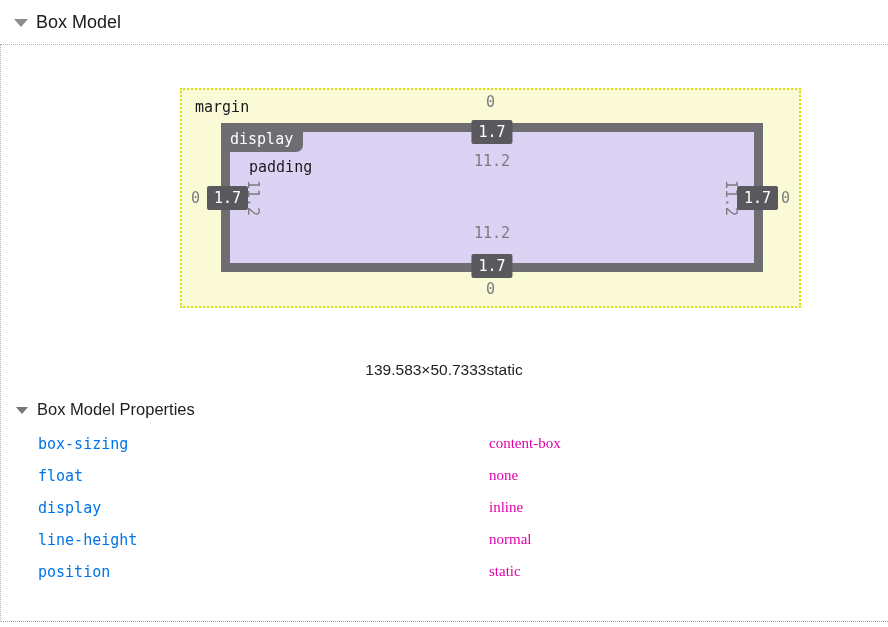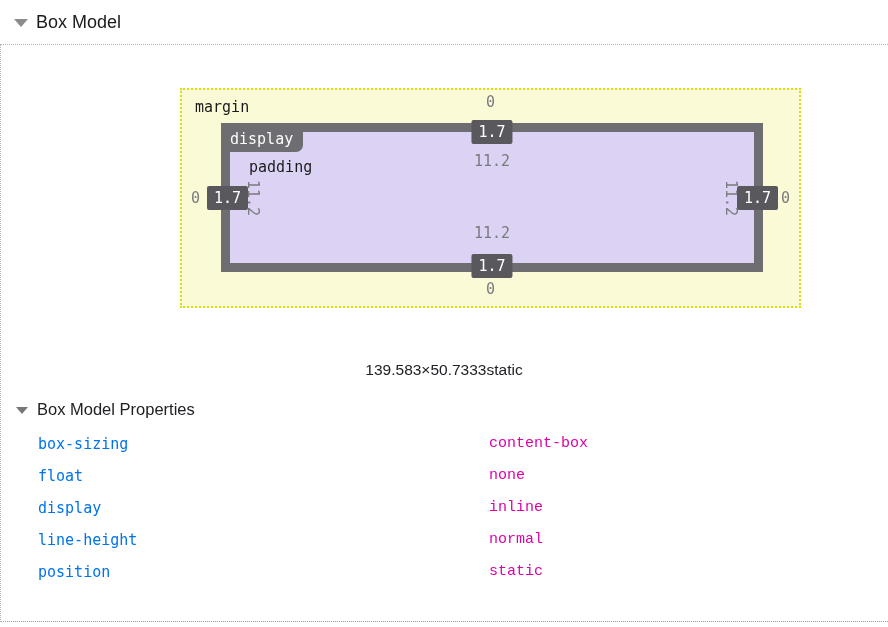--- a/index.html
+++ b/index.html
@@ -76,21 +76,21 @@
   .tri-sm{margin:3px 9px 0 15px;border-left:6px solid transparent;border-right:6px solid transparent;border-top:7px solid #77777a;}
   .props-title{font-size:16.5px;color:#202124;}
   .props-list{position:absolute;left:0;top:385px;right:0;}
   .prop-row{position:relative;height:32px;}
   .prop-name{
     position:absolute;left:37px;top:5px;font-size:15px;color:#0074e8;
     font-family:"DejaVu Sans Mono","Liberation Mono",monospace;
   }
   .prop-value{
     position:absolute;left:488px;top:5px;font-size:15px;color:#dd00a9;
-    font-family:Liberation Mono, monospace;
+    font-family:Liberation Serif, serif;
   }
 </style>
 </head>
 <body>
 
 <div class="root">
 
   <div class="panel-header">
     <span class="tri tri-lg"></span>
     <span class="panel-title">Box Model</span>

